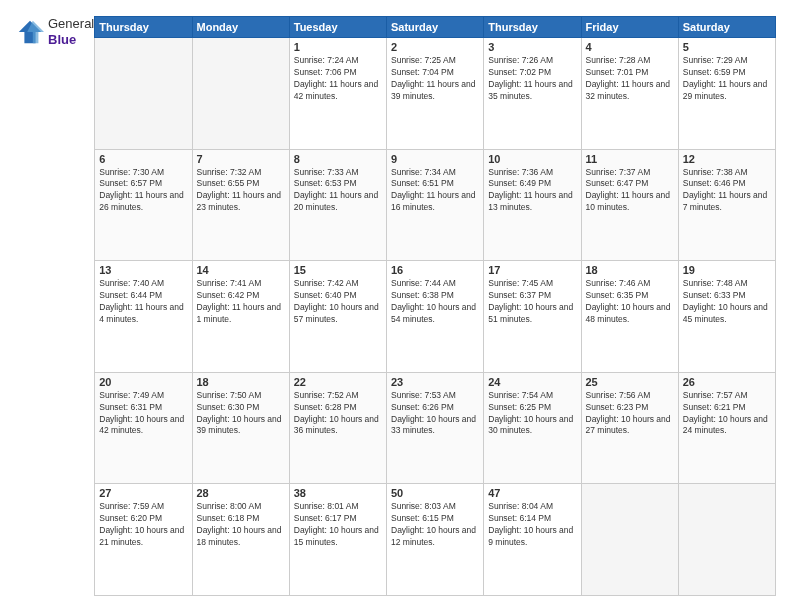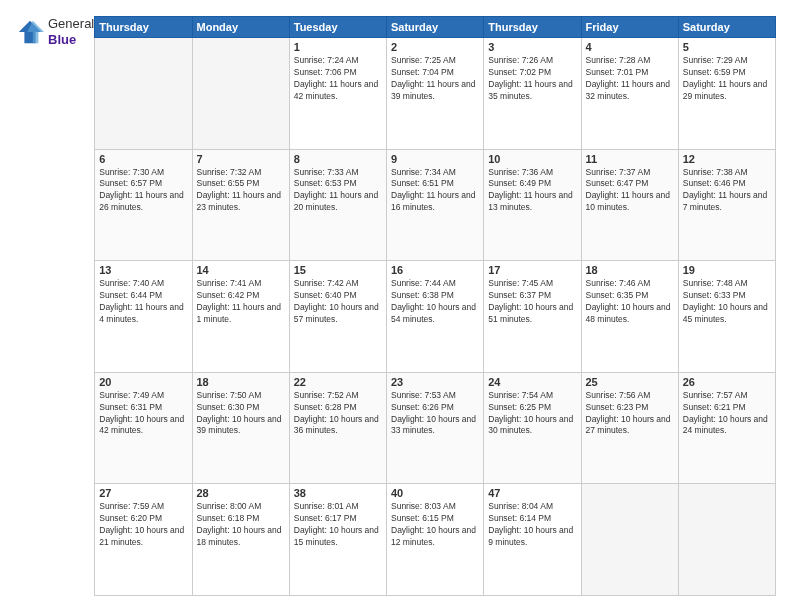--- a/index.html
+++ b/index.html
@@ -243,21 +243,21 @@
           </td>
           <td>
             <span class="day-number">28</span>
 <div class="day-info">Sunrise: 8:00 AM<br>Sunset: 6:18 PM<br>Daylight: 10 hours and 18 minutes.</div>
           </td>
           <td>
             <span class="day-number">38</span>
 <div class="day-info">Sunrise: 8:01 AM<br>Sunset: 6:17 PM<br>Daylight: 10 hours and 15 minutes.</div>
           </td>
           <td>
-            <span class="day-number">40</span>
+            <span class="day-number">50</span>
 <div class="day-info">Sunrise: 8:03 AM<br>Sunset: 6:15 PM<br>Daylight: 10 hours and 12 minutes.</div>
           </td>
           <td>
             <span class="day-number">47</span>
 <div class="day-info">Sunrise: 8:04 AM<br>Sunset: 6:14 PM<br>Daylight: 10 hours and 9 minutes.</div>
           </td>
           <td class="empty"></td>
           <td class="empty"></td>
         </tr>
       </tbody>

